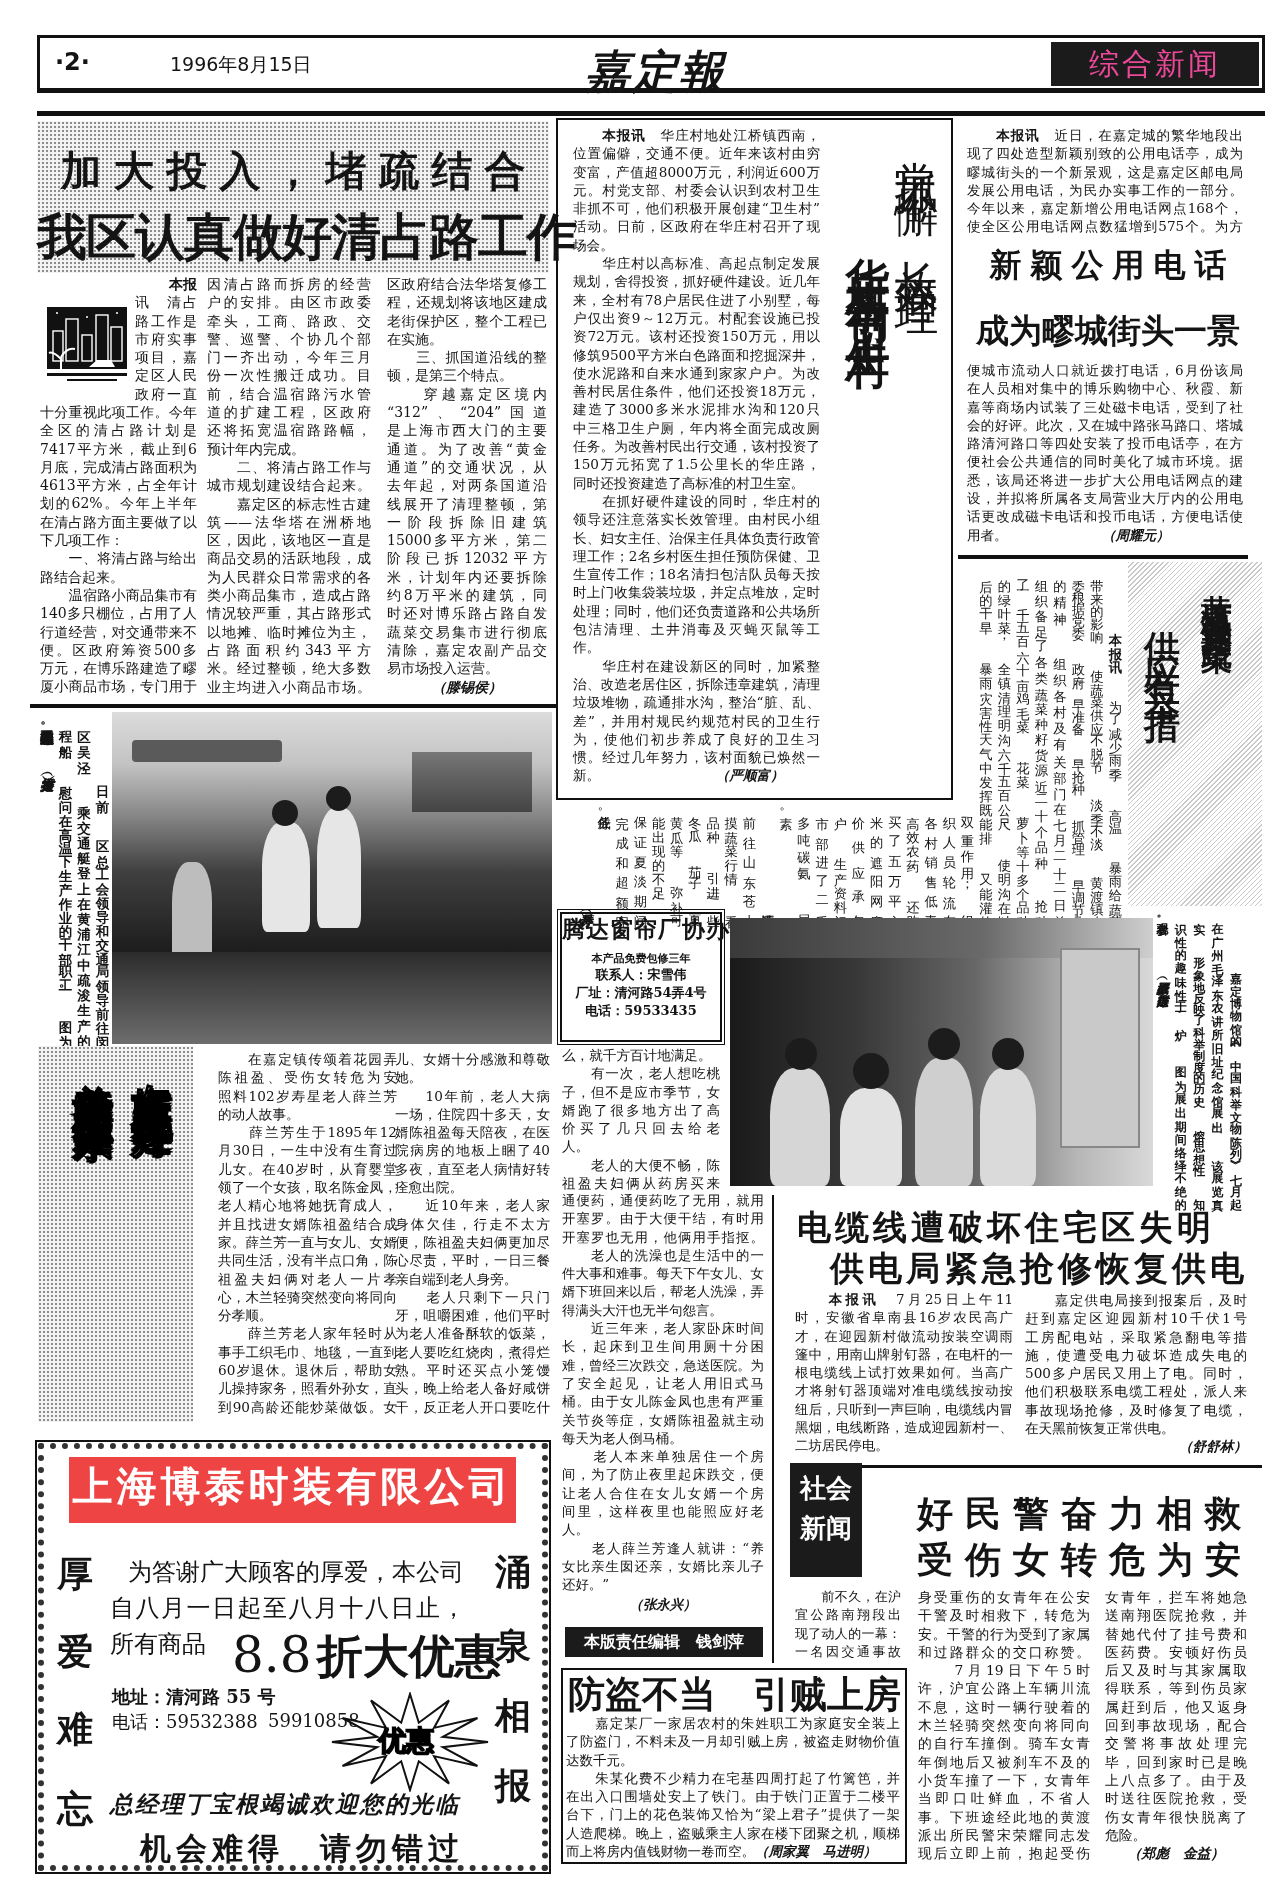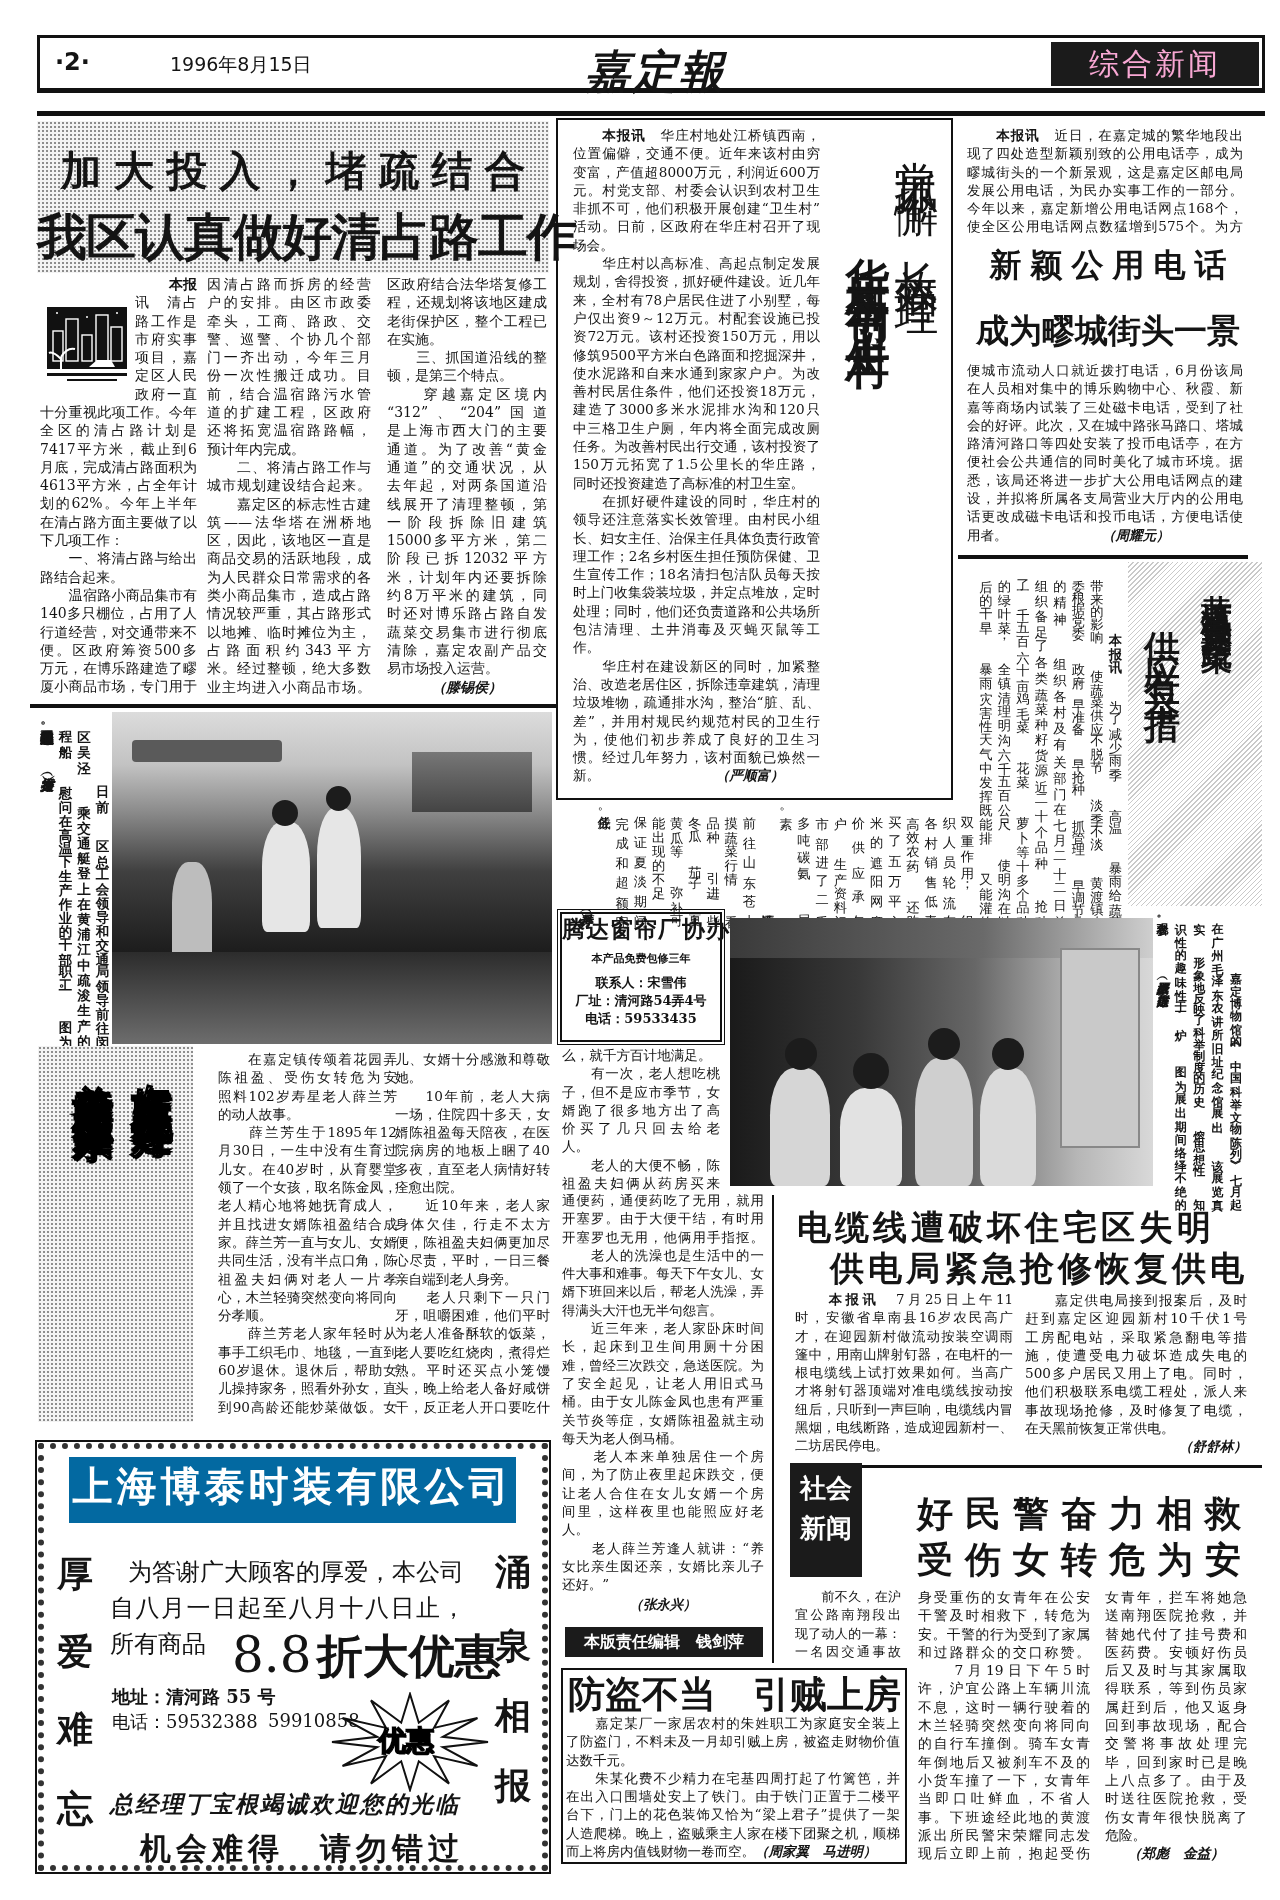--- a/index.html
+++ b/index.html
@@ -17,21 +17,21 @@
 .tex{background-color:#f3f3f3;background-image:radial-gradient(circle,#8a8a8a 0.7px,transparent 1.1px);background-size:4px 4px}
 .hatch{background:repeating-linear-gradient(135deg,#c9c9c9 0 1px,#fff 1px 3.5px)}
 .h-serif{font-family:"DejaVu Serif",serif;font-weight:bold;white-space:nowrap}
 .h-sans{font-family:"DejaVu Sans",sans-serif;font-weight:bold;white-space:nowrap}
 .vhead{writing-mode:vertical-rl;text-orientation:upright;white-space:nowrap}
 
 #mast{left:37px;top:35px;width:1228px;height:58px;border:3px solid #111;border-bottom-width:5px}
 .mast-num{left:55px;top:48px;font-size:24px;font-weight:bold;font-family:"DejaVu Sans",sans-serif}
 .mast-date{left:170px;top:52px;font-size:19px;font-family:"DejaVu Sans",sans-serif}
 .mast-name{left:585px;top:42px;font-size:45px;font-weight:bold;font-style:italic;letter-spacing:2px}
-.mast-sec{left:1051px;top:42px;width:208px;height:44px;background:#1b1b1b;color:#f9a8d4;font-size:30px;line-height:44px;text-align:center;font-family:"DejaVu Sans",sans-serif;letter-spacing:3px}
+.mast-sec{left:1051px;top:42px;width:208px;height:44px;background:#1b1b1b;color:#ec4899;font-size:30px;line-height:44px;text-align:center;font-family:"DejaVu Sans",sans-serif;letter-spacing:3px}
 
 .photo1{left:112px;top:712px;width:440px;height:332px;background:linear-gradient(180deg,#dcdcdc 0%,#c2c2c2 16%,#8b8b8b 30%,#404040 48%,#1d1d1d 72%,#4e4e4e 100%);overflow:hidden}
 .photo2{left:730px;top:918px;width:423px;height:268px;background:linear-gradient(90deg,#1a1a1a 0%,#383838 30%,#676767 58%,#b6b6b6 82%,#d9d9d9 100%);overflow:hidden}
 .fig{position:absolute;background:#e6e6e6;border-radius:40% 40% 10% 10%}
 .head{position:absolute;background:#1c1c1c;border-radius:50%}
 
 .box{position:absolute;border:2px solid #111}
 .ad-tengda{left:560px;top:912px;width:162px;height:130px;border:2px solid #111;outline:1px solid #111;outline-offset:2px;text-align:center}
 .ad-botai{left:38px;top:1443px;width:510px;height:428px;border:6px dotted #333;outline:2px solid #111;outline-offset:1px}
 .outline-txt{color:#fff;-webkit-text-stroke:1.6px #000;text-shadow:2px 2px 0 #000;font-weight:bold;font-family:"DejaVu Serif",serif}
@@ -276,21 +276,21 @@
     <div class="fig" style="left:205px;top:96px;width:44px;height:120px"></div>
     <div class="head" style="left:214px;top:74px;width:25px;height:25px"></div>
     <div class="fig" style="left:60px;top:150px;width:40px;height:100px;background:#bdbdbd"></div>
     <div class="abs" style="left:0;top:240px;width:440px;height:92px;background:linear-gradient(180deg,#2c2c2c,#6d6d6d)"></div>
   </div>
 </section>
 
 <section class="abs ad-tengda">
   <div style="font-size:23px;font-weight:bold;letter-spacing:1px;white-space:nowrap">腾达窗帘厂协办</div>
   <div style="font-size:11px;font-weight:bold;margin-top:6px;font-family:'DejaVu Sans',sans-serif;white-space:nowrap">本产品免费包修三年</div>
-  <div style="font-size:13px;font-weight:bold;margin-top:8px;white-space:nowrap">联系人：宋雪伟</div>
+  <div style="font-size:13px;font-weight:bold;margin-top:0;white-space:nowrap">联系人：宋雪伟</div>
   <div style="font-size:13px;font-weight:bold;white-space:nowrap">厂址：清河路54弄4号</div>
   <div style="font-size:13px;font-weight:bold;white-space:nowrap">电话：59533435</div>
 </section>
 
 <section>
   <div class="abs photo2">
     <div class="abs" style="left:0;top:0;width:423px;height:40px;background:linear-gradient(90deg,#3a3a3a,#6a6a6a 60%,#cfcfcf)"></div>
     <div class="fig" style="left:40px;top:150px;width:60px;height:118px;background:#d6d6d6"></div>
     <div class="head" style="left:55px;top:120px;width:32px;height:32px"></div>
     <div class="fig" style="left:110px;top:170px;width:62px;height:98px;background:#e2e2e2"></div>
@@ -484,21 +484,21 @@
       <div class="ln short">达数千元。</div>
       <div class="ln">　　朱某化费不少精力在宅基四周打起了竹篱笆，并</div>
       <div class="ln">在出入口围墙处安上了铁门。由于铁门正置于二楼平</div>
       <div class="ln">台下，门上的花色装饰又恰为“梁上君子”提供了一架</div>
       <div class="ln">人造爬梯。晚上，盗贼乘主人家在楼下团聚之机，顺梯</div>
       <div class="ln" style="text-align: start; text-align-last: start;">而上将房内值钱财物一卷而空。<span class="by">（周家翼　马进明）</span></div>
     </div>
 </section>
 
 <section class="abs ad-botai"></section>
-<div class="abs" style="left:69px;top:1457px;width:447px;height:66px;background:#0369a1;color:#fff;font-size:40px;line-height:58px;text-align:center;font-weight:bold;letter-spacing:4px;white-space:nowrap">上海博泰时装有限公司</div>
+<div class="abs" style="left:69px;top:1457px;width:447px;height:66px;background:#ef4444;color:#fff;font-size:40px;line-height:58px;text-align:center;font-weight:bold;letter-spacing:4px;white-space:nowrap">上海博泰时装有限公司</div>
 <div class="abs h-serif" style="left:57px;top:1550px;font-size:36px">厚</div>
 <div class="abs h-serif" style="left:57px;top:1628px;font-size:36px">爱</div>
 <div class="abs h-serif" style="left:57px;top:1705px;font-size:36px">难</div>
 <div class="abs h-serif" style="left:57px;top:1785px;font-size:36px">忘</div>
 <div class="abs h-serif" style="left:495px;top:1548px;font-size:36px">涌</div>
 <div class="abs h-serif" style="left:495px;top:1622px;font-size:36px">泉</div>
 <div class="abs h-serif" style="left:495px;top:1692px;font-size:36px">相</div>
 <div class="abs h-serif" style="left:495px;top:1762px;font-size:36px">报</div>
 <div class="abs" style="left:128px;top:1556px;font-size:24px;white-space:nowrap;font-family:'DejaVu Sans',sans-serif">为答谢广大顾客的厚爱，本公司</div>
 <div class="abs" style="left:110px;top:1592px;font-size:24px;letter-spacing:1.5px;white-space:nowrap;font-family:'DejaVu Sans',sans-serif">自八月一日起至八月十八日止，</div>

